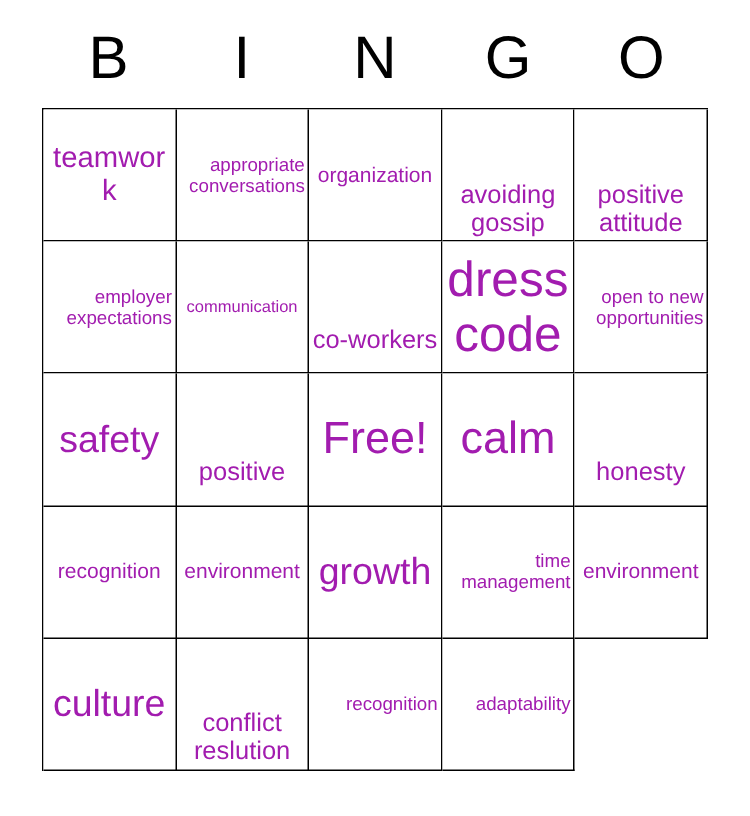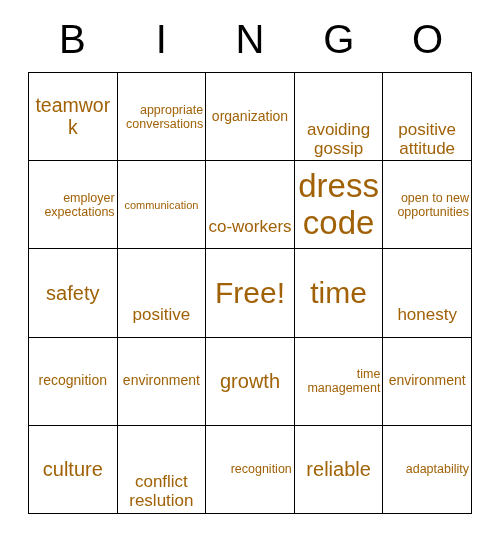--- a/index.html
+++ b/index.html
@@ -68,31 +68,31 @@
     justify-content: center;
     text-align: center;
     padding: 1px 2px;
     overflow: hidden;
     background: #ffffff;
   }
   .cell-text {
     display: block;
     width: 100%;
     line-height: 1.12;
-    color: #a16207;
+    color: #a21caf;
     word-wrap: break-word;
   }
 
   
   .fs-xxs .cell-text { font-size: 11px; }
   .fs-xs  .cell-text { font-size: 12.5px; text-align: right; }
   .fs-s   .cell-text { font-size: 14px; }
   .fs-m   .cell-text { font-size: 17px; margin-top: 44px; }
   .fs-l   .cell-text { font-size: 19.5px; }
-  .fs-xl  .cell-text { font-size: 20px; }
+  .fs-xl  .cell-text { font-size: 25px; }
   .fs-xxl .cell-text { font-size: 30px; }
   .fs-max .cell-text { font-size: 33px; }
 </style>
 </head>
 <body>
 
 <div id="card">
 
   <div id="header-row">
     <div class="header-letter">B</div>
@@ -139,21 +139,21 @@
     <div class="cell fs-xl">
       <span class="cell-text">safety</span>
     </div>
     <div class="cell fs-m">
       <span class="cell-text">positive</span>
     </div>
     <div class="cell fs-xxl">
       <span class="cell-text">Free!</span>
     </div>
     <div class="cell fs-xxl">
-      <span class="cell-text">time</span>
+      <span class="cell-text">calm</span>
     </div>
     <div class="cell fs-m">
       <span class="cell-text">honesty</span>
     </div>
 
     <div class="cell fs-s">
       <span class="cell-text">recognition</span>
     </div>
     <div class="cell fs-s">
       <span class="cell-text">environment</span>
@@ -170,21 +170,18 @@
 
     <div class="cell fs-xl">
       <span class="cell-text">culture</span>
     </div>
     <div class="cell fs-m">
       <span class="cell-text">conflict reslution</span>
     </div>
     <div class="cell fs-xs">
       <span class="cell-text">recognition</span>
     </div>
-    <div class="cell fs-xl">
-      <span class="cell-text">reliable</span>
-    </div>
     <div class="cell fs-xs">
       <span class="cell-text">adaptability</span>
     </div>
 
   </div>
 </div>
 
 </body></html>

